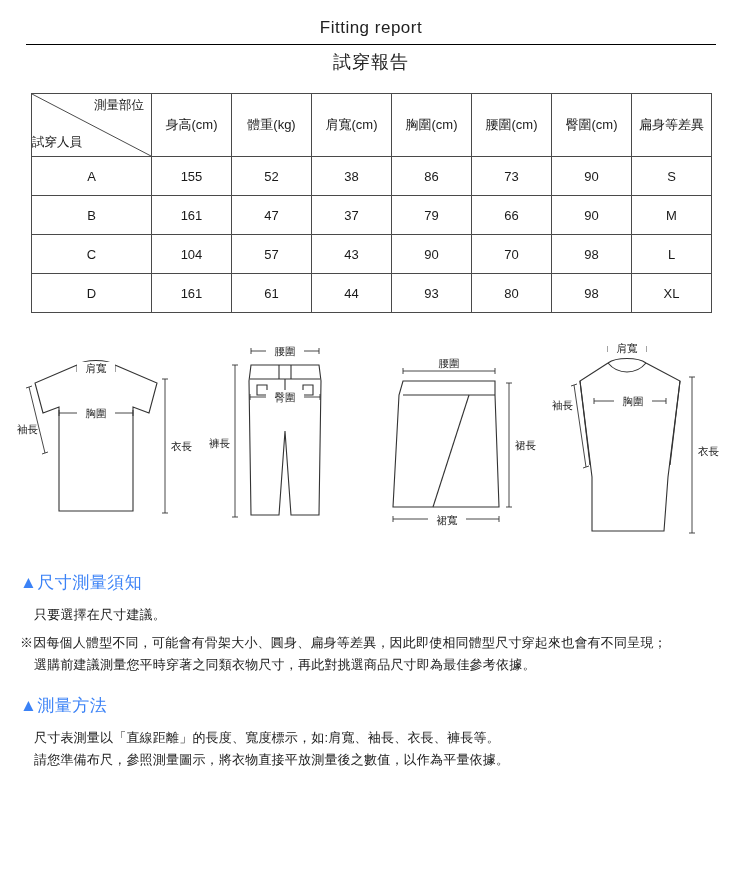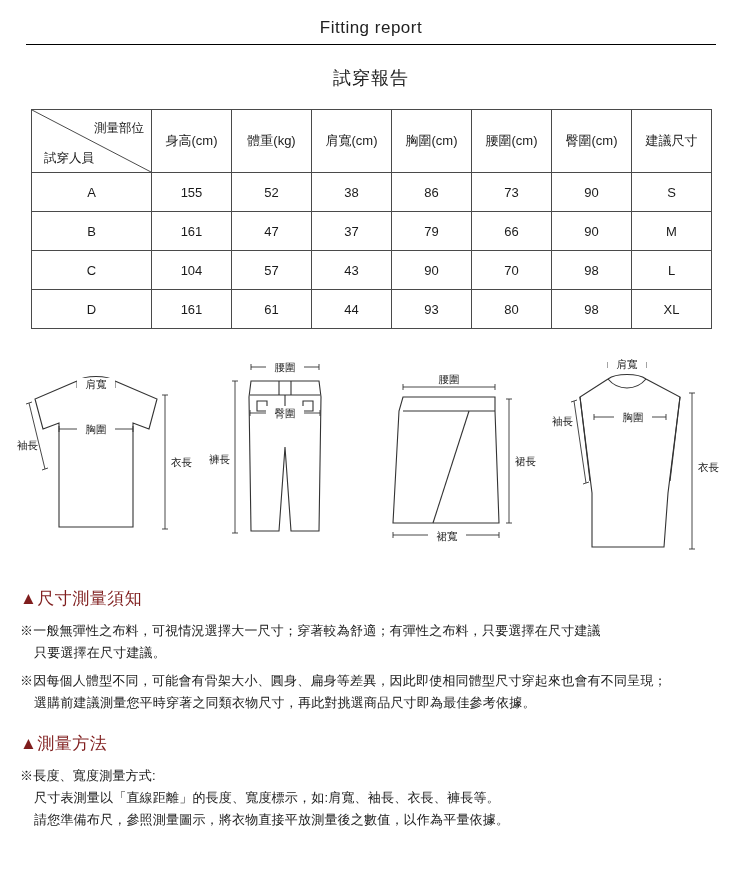--- a/index.html
+++ b/index.html
@@ -35,21 +35,21 @@
     width: 690px;
     height: 1px;
     background: #000;
     margin: 6px auto 0 auto;
   }
   .header .title-zh {
     font-size: 18px;
     letter-spacing: 1px;
     color: #222;
     line-height: 26px;
-    margin-top: 20px;
+    margin-top: 4px;
   }
 
   
   .table-wrap {
     margin: 18px auto 0 auto;
     width: 680px;
   }
   table.fit {
     border-collapse: collapse;
     width: 680px;
@@ -73,26 +73,26 @@
     overflow: hidden;
   }
   .corner-cell .diag {
     position: absolute;
     top: 0; left: 0;
     width: 100%; height: 100%;
   }
   .corner-cell .lbl-top {
     position: absolute;
     right: 7px;
-    top: 10px;
+    top: 3px;
     font-size: 12.5px;
   }
   .corner-cell .lbl-bot {
     position: absolute;
-    left: 12px;
+    left: 0;
     bottom: 5px;
     font-size: 12.5px;
   }
 
   
   .figures {
     margin: 22px auto 0 auto;
     width: 712px;
     display: flex;
     justify-content: space-between;
@@ -103,21 +103,21 @@
     text-align: right;
   }
   .fig svg { display: block; }
 
   
   .notes {
     margin: 16px 20px 0 20px;
   }
   .note-head {
     font-size: 17px;
-    color: #7f1d1d;
+    color: #3b82f6;
     letter-spacing: 0.5px;
     margin-bottom: 10px;
   }
   .note-line {
     font-size: 13px;
     line-height: 22px;
     color: #1a1a1a;
     letter-spacing: 0.2px;
   }
   .note-line.indent {
@@ -157,21 +157,21 @@
             </svg>
             <span class="lbl-top">測量部位</span>
             <span class="lbl-bot">試穿人員</span>
           </th>
           <th>身高(cm)</th>
           <th>體重(kg)</th>
           <th>肩寬(cm)</th>
           <th>胸圍(cm)</th>
           <th>腰圍(cm)</th>
           <th>臀圍(cm)</th>
-          <th>建議尺寸</th>
+          <th>扁身等差異</th>
         </tr>
       </thead>
       <tbody>
         <tr>
           <td>A</td>
           <td>155</td>
           <td>52</td>
           <td>38</td>
           <td>86</td>
           <td>73</td>
@@ -339,31 +339,29 @@
           <text x="0" y="74">袖長</text>
         </g>
       </svg>
 
     </div>
   </div>
 
   <div class="notes">
     <div class="note-head">▲尺寸測量須知</div>
     <div class="note-block">
-      <div class="note-line">※一般無彈性之布料，可視情況選擇大一尺寸；穿著較為舒適；有彈性之布料，只要選擇在尺寸建議</div>
       <div class="note-line indent">只要選擇在尺寸建議。</div>
     </div>
     <div class="note-block">
       <div class="note-line">※因每個人體型不同，可能會有骨架大小、圓身、扁身等差異，因此即使相同體型尺寸穿起來也會有不同呈現；</div>
       <div class="note-line indent">選購前建議測量您平時穿著之同類衣物尺寸，再此對挑選商品尺寸即為最佳參考依據。</div>
     </div>
 
     <div class="section-gap"></div>
 
     <div class="note-head">▲測量方法</div>
     <div class="note-block">
-      <div class="note-line">※長度、寬度測量方式:</div>
       <div class="note-line indent">尺寸表測量以「直線距離」的長度、寬度標示，如:肩寬、袖長、衣長、褲長等。</div>
       <div class="note-line indent">請您準備布尺，參照測量圖示，將衣物直接平放測量後之數值，以作為平量依據。</div>
     </div>
   </div>
 
 </div>
 
 </body></html>

